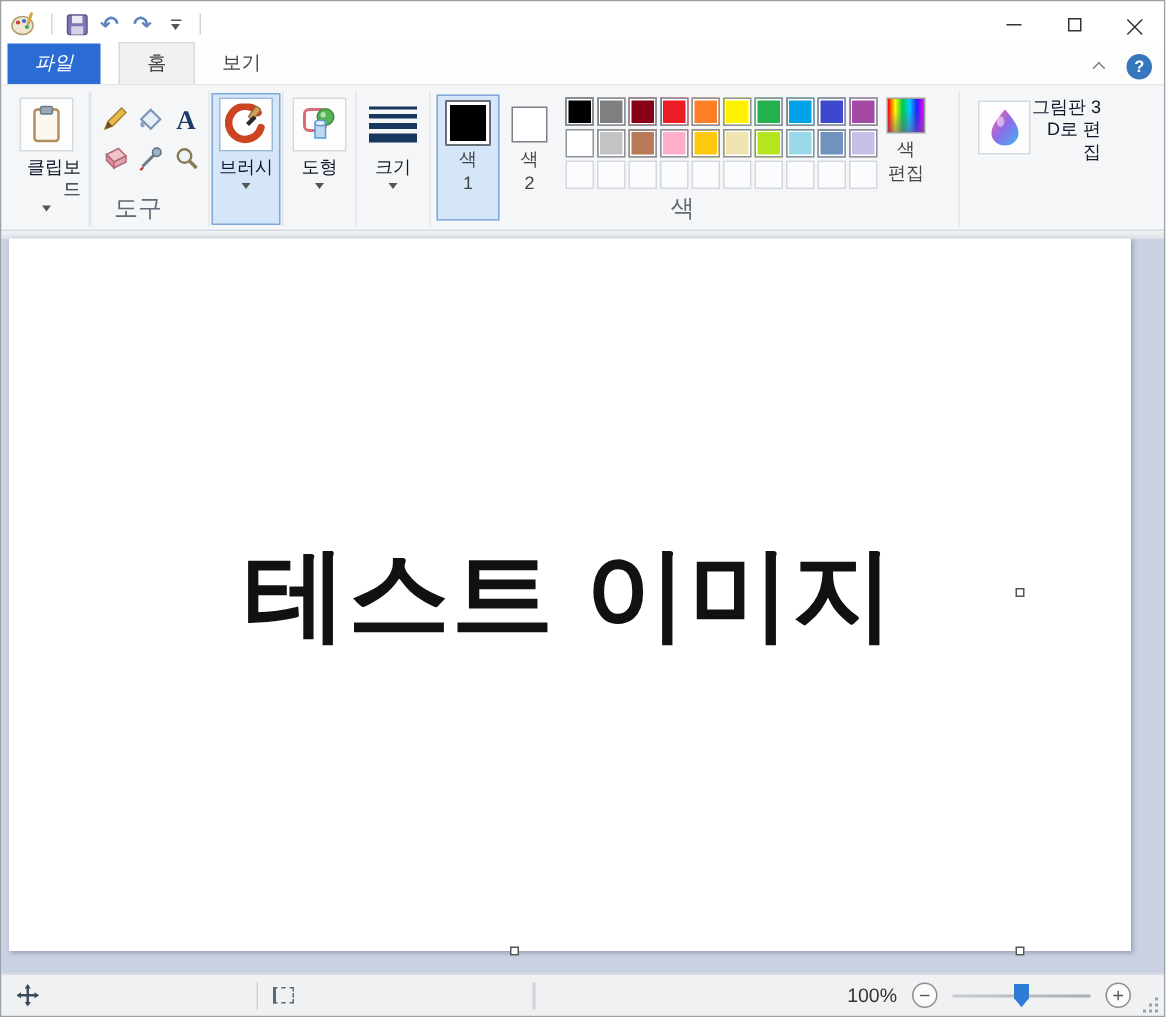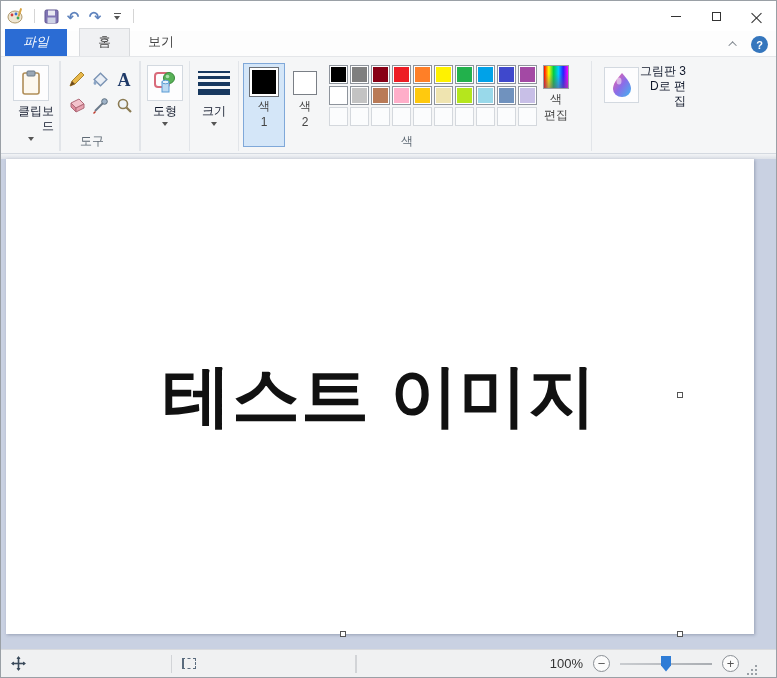--- a/index.html
+++ b/index.html
@@ -33,21 +33,21 @@
   .tab.home { background:#f0f1f3; border:1px solid #d8dadd; border-bottom:none; }
   .tab.view { background:transparent; }
   .ribbon-collapse { position:absolute; right:34px; bottom:5px; width:16px; height:14px; display:flex; align-items:center; justify-content:center; }
   .chev-up { width:6px; height:6px; border-left:1px solid #7d848c; border-top:1px solid #7d848c; transform:rotate(45deg) translateY(2px); }
   .help-btn { position:absolute; right:8px; bottom:3px; width:17px; height:17px; border-radius:50%; background:var(--help_blue); color:#fff; font-weight:bold; font-size:11px; display:flex; align-items:center; justify-content:center; }
 
   
   .ribbon { height:96px; background:var(--ribbon_bg); display:flex; align-items:stretch; padding:2px 0 0 2px; flex:0 0 auto; }
   .vsep { width:1px; background:#e2e5e9; margin:2px 0; flex:0 0 auto; }
   .group { position:relative; display:flex; flex-direction:column; align-items:center; padding-top:3px; flex:0 0 auto; }
-  .group-label { position:absolute; bottom:3px; left:0; right:16px; text-align:center; color:#5f6a75; font-size:12px; }
+  .group-label { position:absolute; bottom:3px; left:0; right:16px; text-align:center; color:#5f6a75; font-size:16px; }
   .big-btn { display:flex; flex-direction:column; align-items:center; padding:2px 4px 1px; border:1px solid transparent; }
   .big-btn.selected { background:var(--highlight_bg); border:1px solid var(--highlight_border); height:88px; }
   .icon-box { width:36px; height:36px; border:1px solid #d3d9e0; background:#fdfdfe; display:flex; align-items:center; justify-content:center; margin-bottom:3px; }
   .big-btn.selected .icon-box { border-color:#9ab8dc; background:#fff; }
   .btn-label { font-size:12px; color:#0f172a; line-height:1.25; text-align:right; }
   .drop-arrow { margin-top:3px; }
 
   .clipboard-grp { width:56px; }
   .image-grp { width:48px; }
 
@@ -90,21 +90,21 @@
   .handle.bottom-right { left:676px; top:472px; }
 
   
   .statusbar { height:30px; background:var(--statusbar_bg); border-top:1px solid #d9dbde; display:flex; align-items:center; font-size:13px; color:#333; flex:1; }
   .sb-sec { display:flex; align-items:center; height:100%; padding-left:10px; }
   .sb-sec.s1 { width:170px; }
   .sb-sec.s2 { width:183px; }
   .sb-sec.s3 { width:201px; }
   .sb-vsep { width:1px; height:18px; background:#d2d4d7; }
   .sb-text { margin-left:6px; }
-  .sb-zoom { display:flex; align-items:center; margin-left:auto; padding-right:19px; }
+  .sb-zoom { display:flex; align-items:center; margin-left:auto; padding-right:4px; }
   .zoom-label { margin-right:10px; }
   .round-btn { width:17px; height:17px; border:1px solid #8a8f95; border-radius:50%; display:flex; align-items:center; justify-content:center; color:#555; font-size:13px; line-height:1; background:#fbfbfb; }
   .slider { position:relative; width:92px; height:18px; margin:0 10px; }
   .slider .track { position:absolute; left:0; right:0; top:8px; height:2px; background:linear-gradient(to right,#c9ccd0,#a9adb2); }
   .slider .thumb { position:absolute; left:41px; top:1px; width:10px; height:16px; background:var(--slider_blue); clip-path:polygon(0 0,100% 0,100% 62%,50% 100%,0 62%); }
   .grip { width:10px; height:10px; margin-left:8px; position:relative; top:6px; }
   .grip i { position:absolute; width:2px; height:2px; background:#9aa0a6; }
   .grip i:nth-child(1){ right:0; top:0; } .grip i:nth-child(2){ right:0; top:4px; } .grip i:nth-child(3){ right:4px; top:4px; }
   .grip i:nth-child(4){ right:0; top:8px; } .grip i:nth-child(5){ right:4px; top:8px; } .grip i:nth-child(6){ right:8px; top:8px; }
 </style>
@@ -217,20 +217,33 @@
           <svg width="18" height="18" viewBox="0 0 18 18">
             <circle cx="8" cy="7" r="4.5" fill="#eef3f8" stroke="#8a7a52" stroke-width="1.6"></circle>
             <line x1="11.5" y1="10.5" x2="16" y2="15" stroke="#8a7a52" stroke-width="2.2"></line>
           </svg>
         </div>
       </div>
       <div class="group-label">도구</div>
     </div>
     <div class="vsep"></div>
 
+    <div class="group brushes-grp">
+      <div class="big-btn selected">
+        <div class="icon-box">
+          <svg width="28" height="28" viewBox="0 0 28 28">
+            <path d="M22 6 A11 11 0 1 0 24 16" fill="none" stroke="#cc4422" stroke-width="5" stroke-linecap="round"></path>
+            <rect x="18" y="2" width="4" height="9" rx="1" transform="rotate(35 20 6)" fill="#caa05a" stroke="#8a6a30" stroke-width="0.8"></rect>
+            <polygon points="14,13 19,8 21,10 16,15" fill="#2b2b2b"></polygon>
+          </svg>
+        </div>
+        <div class="btn-label">브러시</div>
+        <span class="tri-down drop-arrow"></span>
+      </div>
+    </div>
     <div class="vsep"></div>
 
     <div class="group shapes-grp">
       <div class="big-btn">
         <div class="icon-box">
           <svg width="26" height="26" viewBox="0 0 26 26">
             <rect x="3" y="3" width="14" height="14" rx="3" fill="none" stroke="#d86a7a" stroke-width="2"></rect>
             <circle cx="17" cy="8" r="5.5" fill="#58b158" stroke="#3a8a3a" stroke-width="1"></circle>
             <circle cx="15.5" cy="6.5" r="1.8" fill="#aee0ae"></circle>
             <rect x="10" y="12" width="7" height="10" fill="#bcd9f2" stroke="#5a9bd4" stroke-width="1"></rect>

